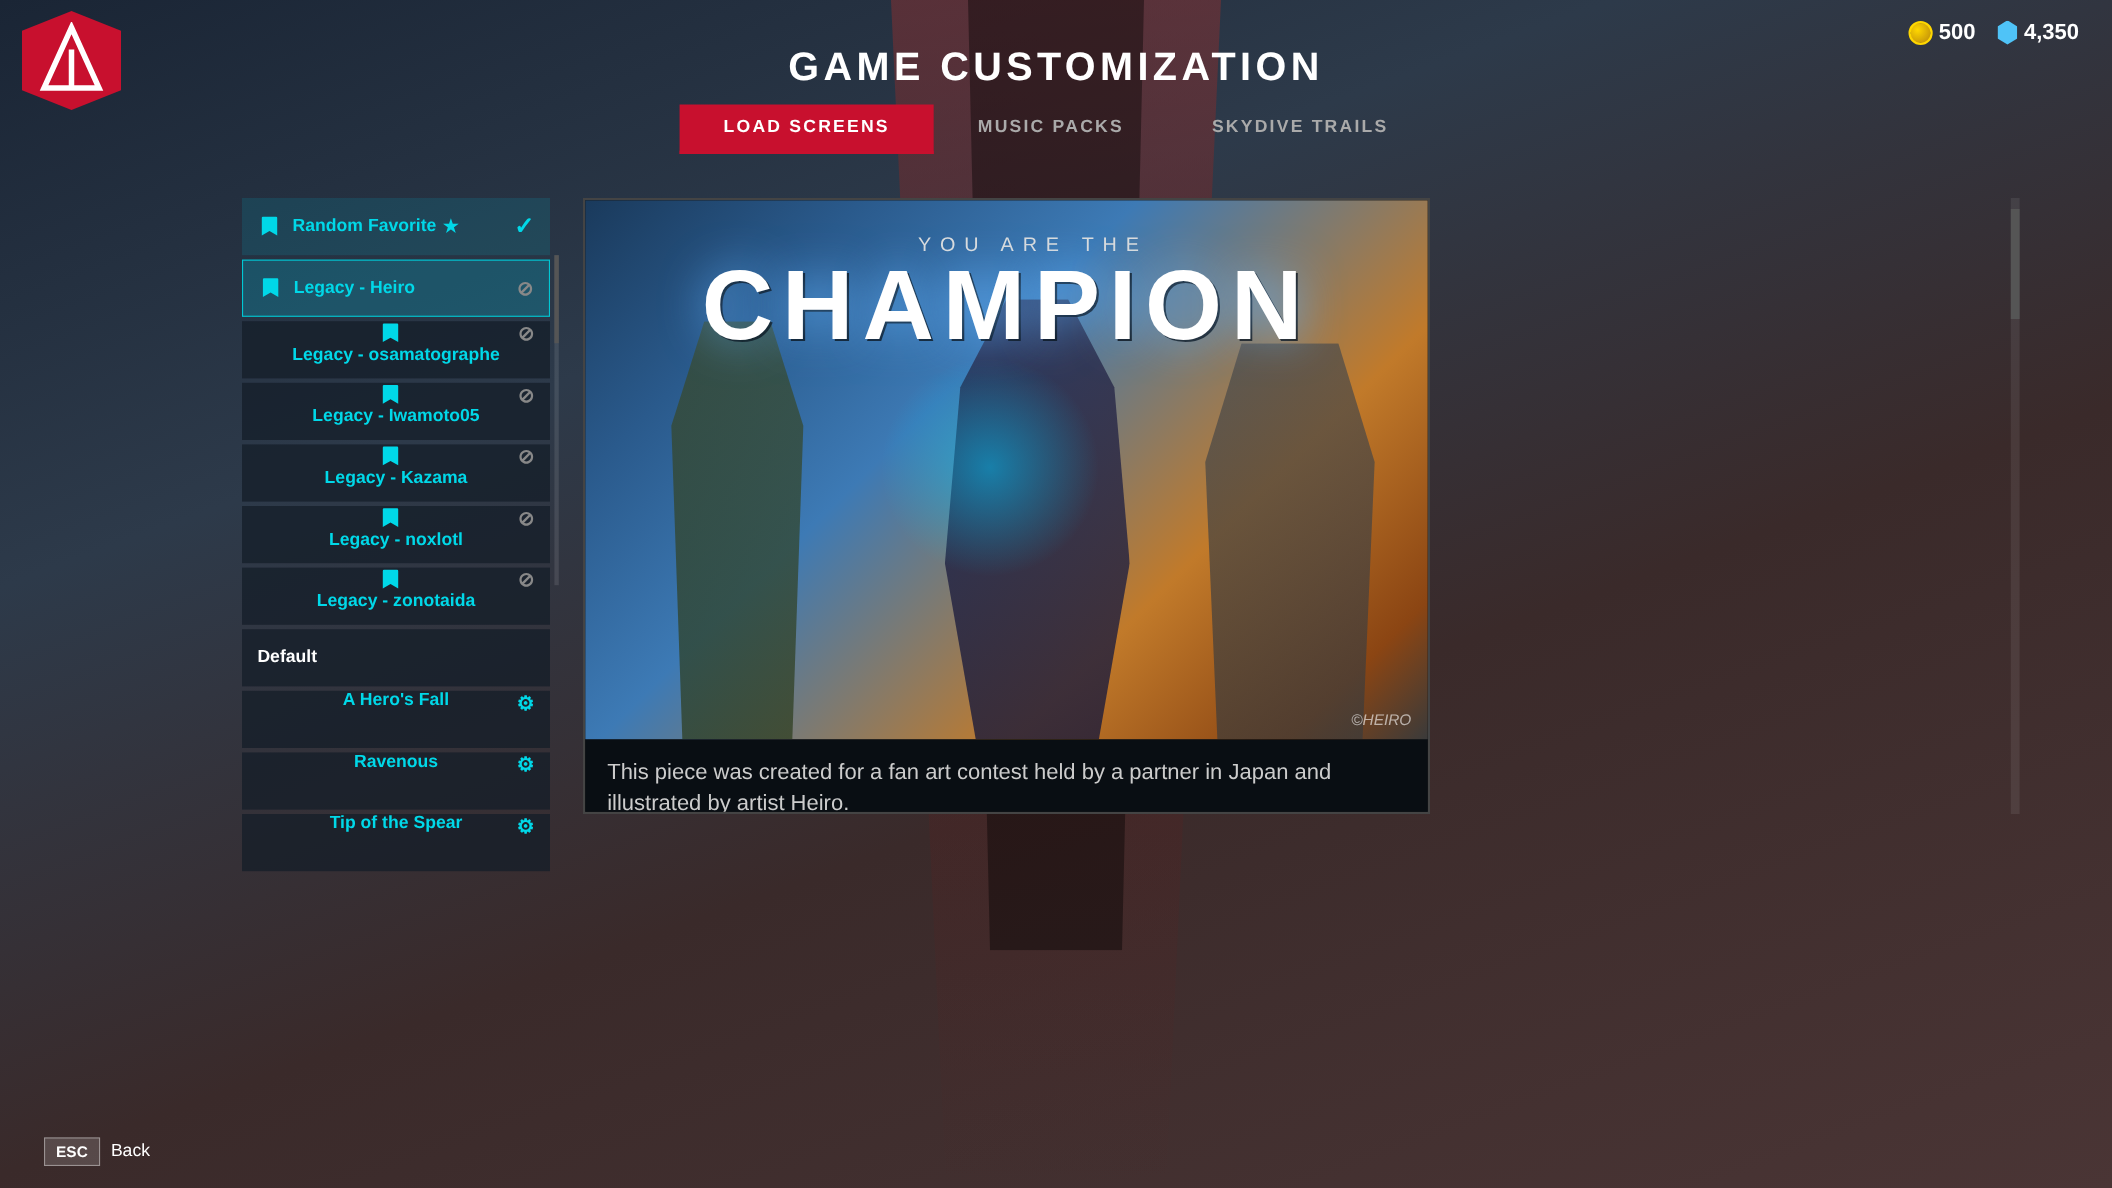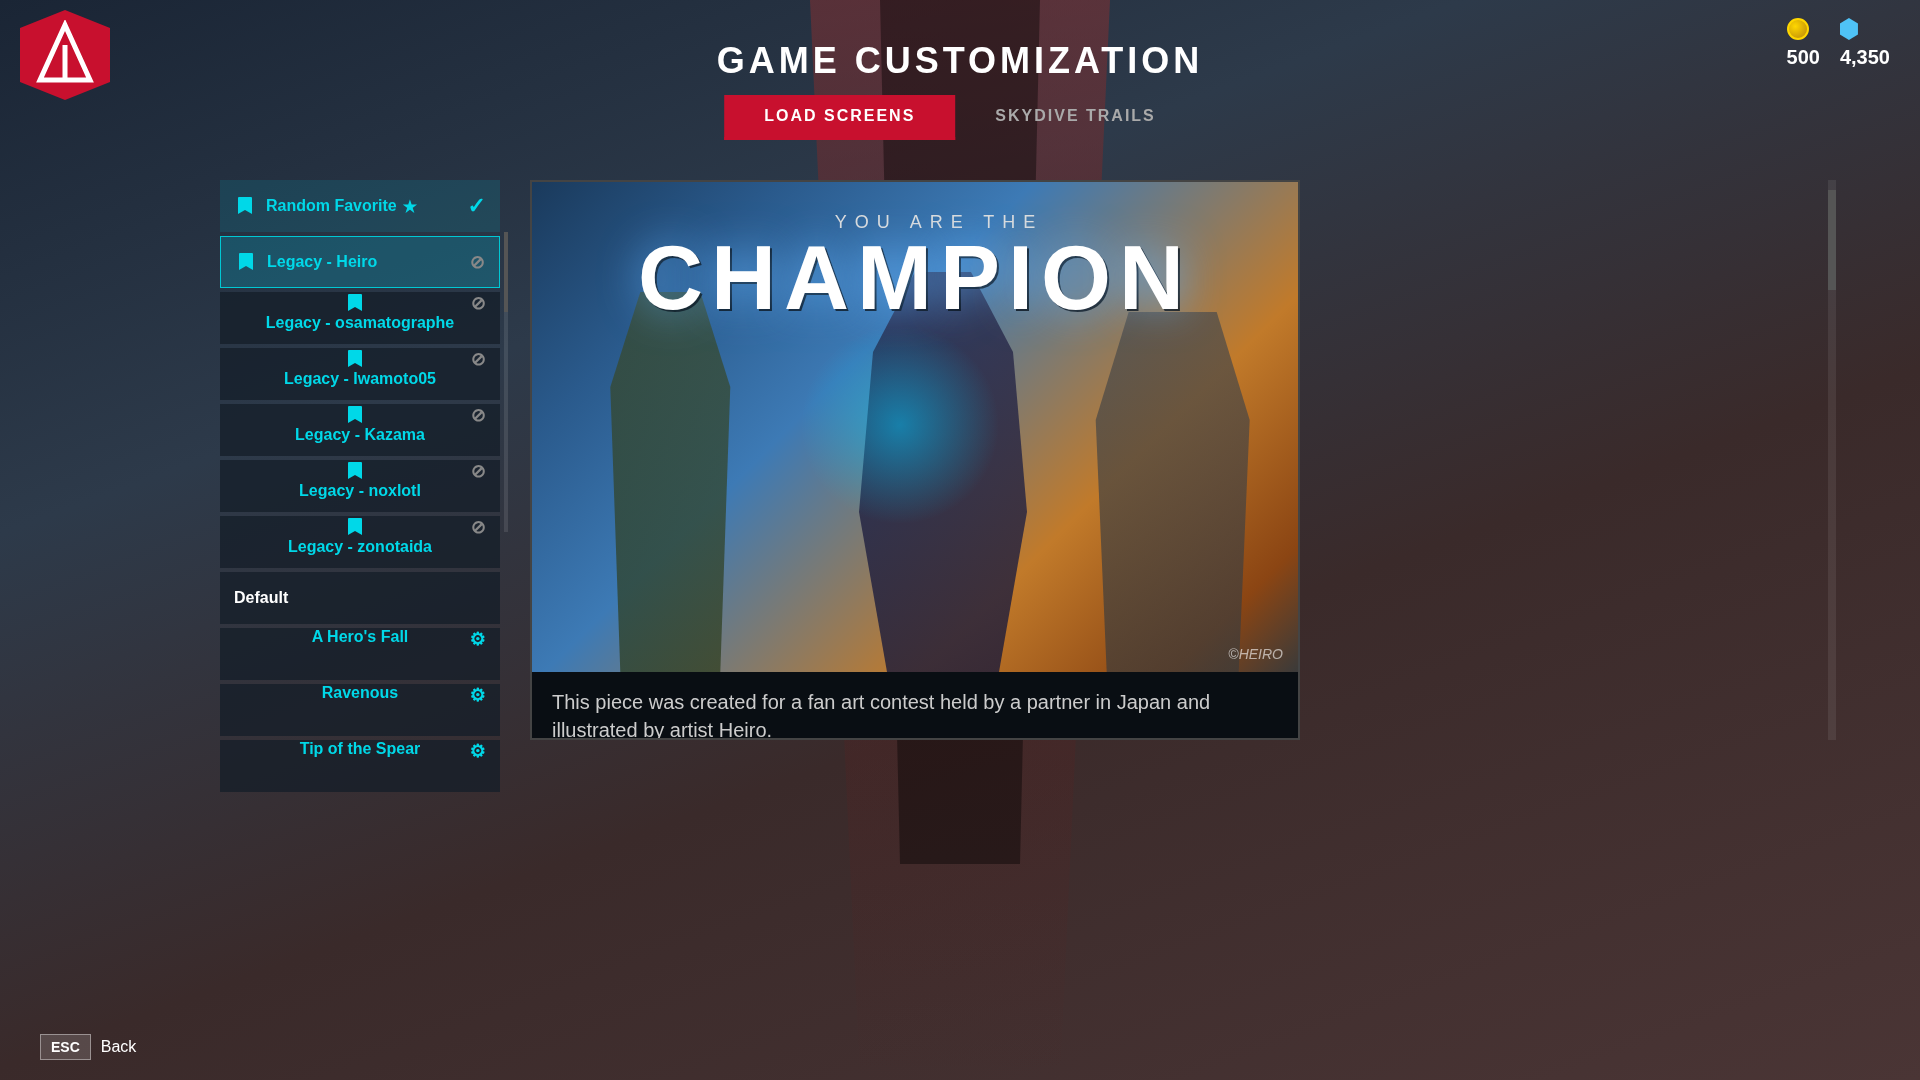--- a/index.html
+++ b/index.html
@@ -47,24 +47,24 @@
       position: absolute;
       top: 0; right: 0;
       display: flex;
       gap: 20px;
       padding: 18px 30px;
       z-index: 10;
     }
 
     .currency {
       display: flex;
+      align-items: center;
       gap: 6px;
       font-size: 20px;
       font-weight: bold;
-      flex-direction: column;
     }
 
     .currency-coin {
       width: 22px; height: 22px;
       border-radius: 50%;
       background: radial-gradient(circle at 35% 35%, #ffd700, #b8860b);
       border: 2px solid #ffd700;
     }
 
     .currency-craft {
@@ -413,20 +413,23 @@
   </div>
 </div>
 
 <div class="page-title">GAME CUSTOMIZATION</div>
 
 <div class="tabs">
   <div class="tab active">
     <span>LOAD SCREENS</span>
   </div>
   <div class="tab">
+    <span>MUSIC PACKS</span>
+  </div>
+  <div class="tab">
     <span>SKYDIVE TRAILS</span>
   </div>
 </div>
 
 <div class="left-panel">
 
   <div class="list-item random-fav">
     <div class="item-icon">
       <svg width="18" height="22" viewBox="0 0 18 22" fill="#00d8e8">
         <path d="M3 2h12a1 1 0 011 1v16l-7-4-7 4V3a1 1 0 011-1z"></path>

